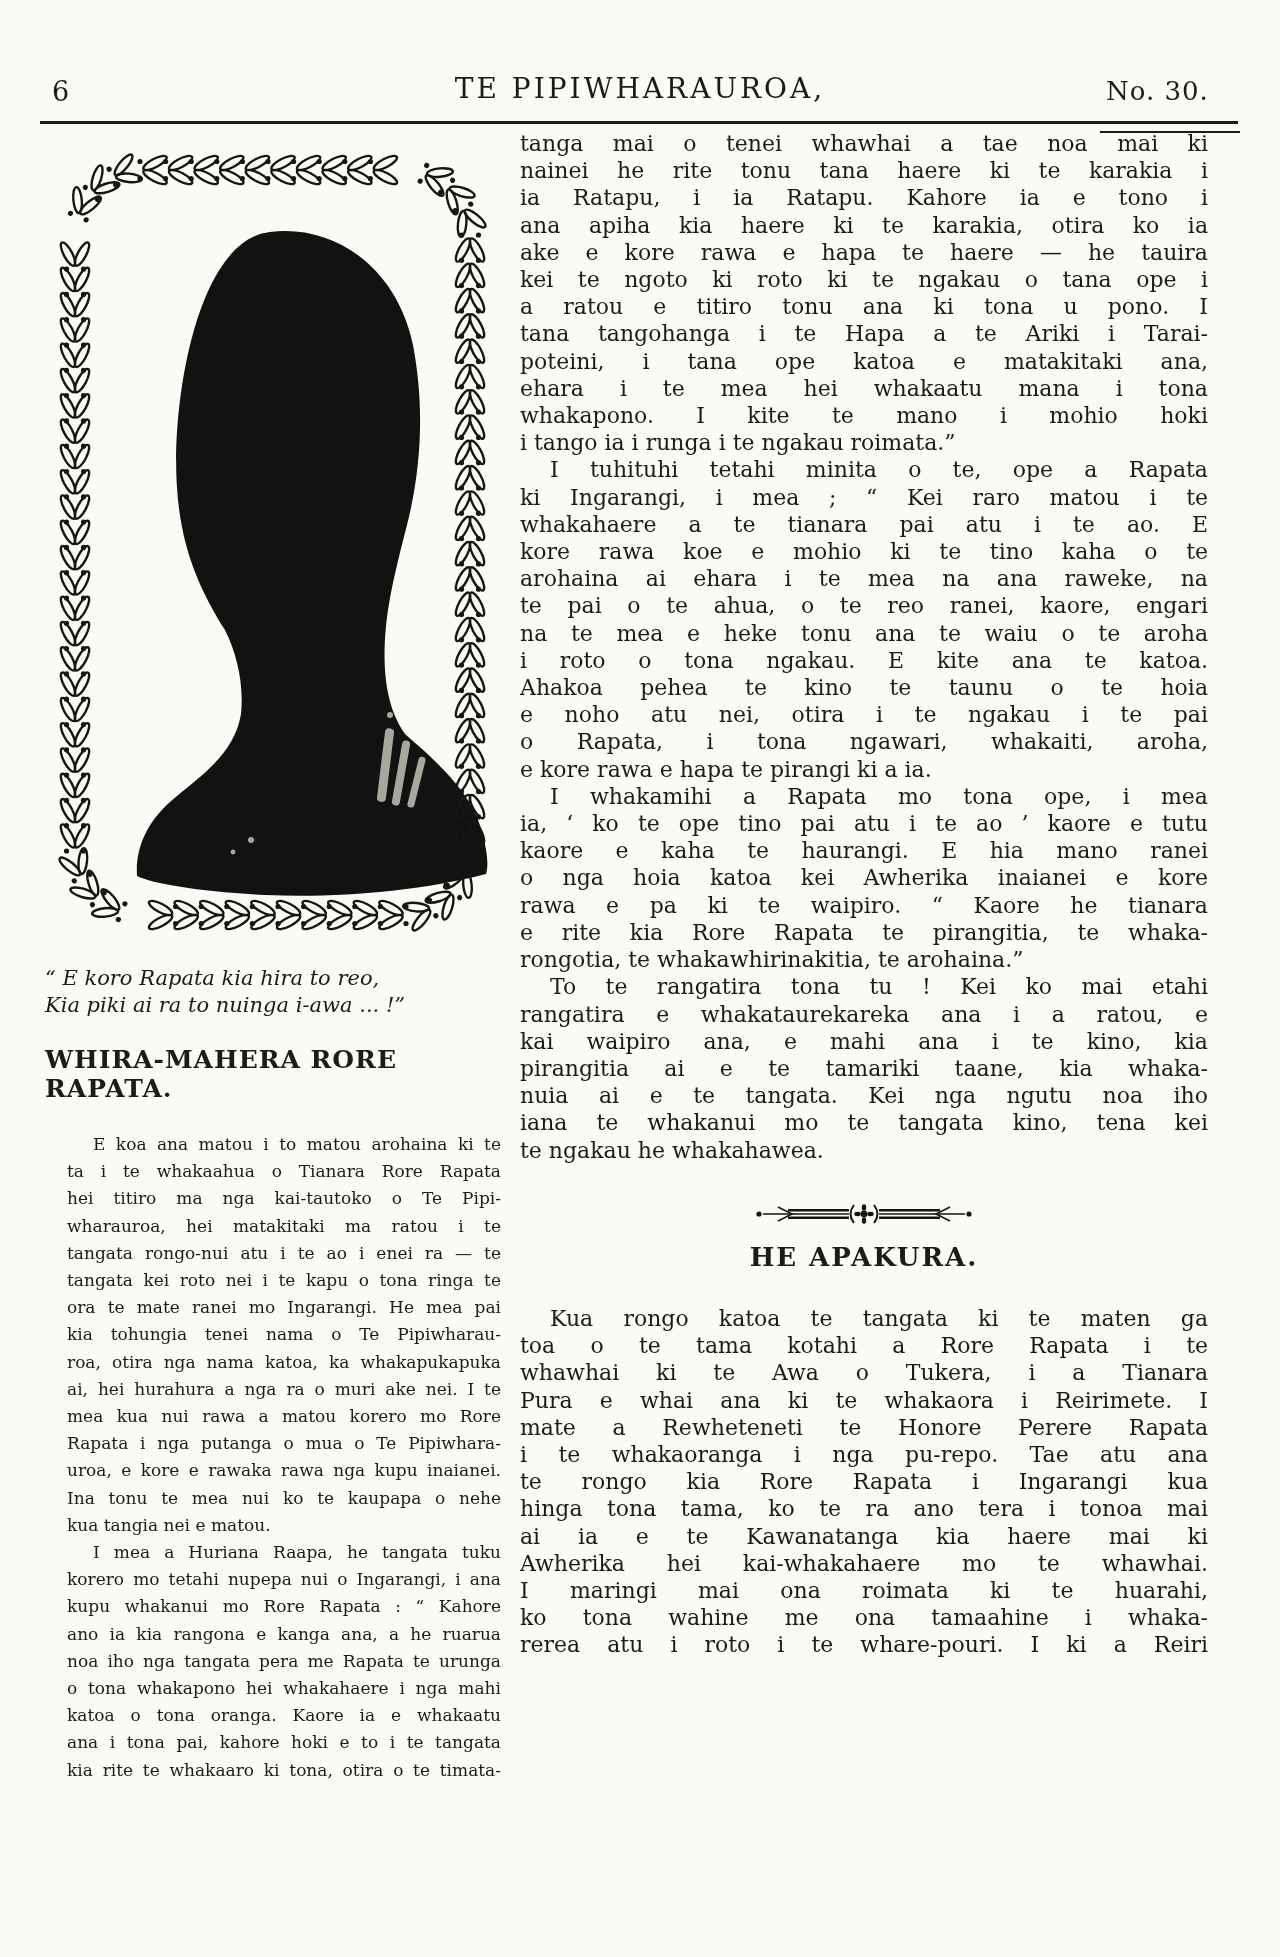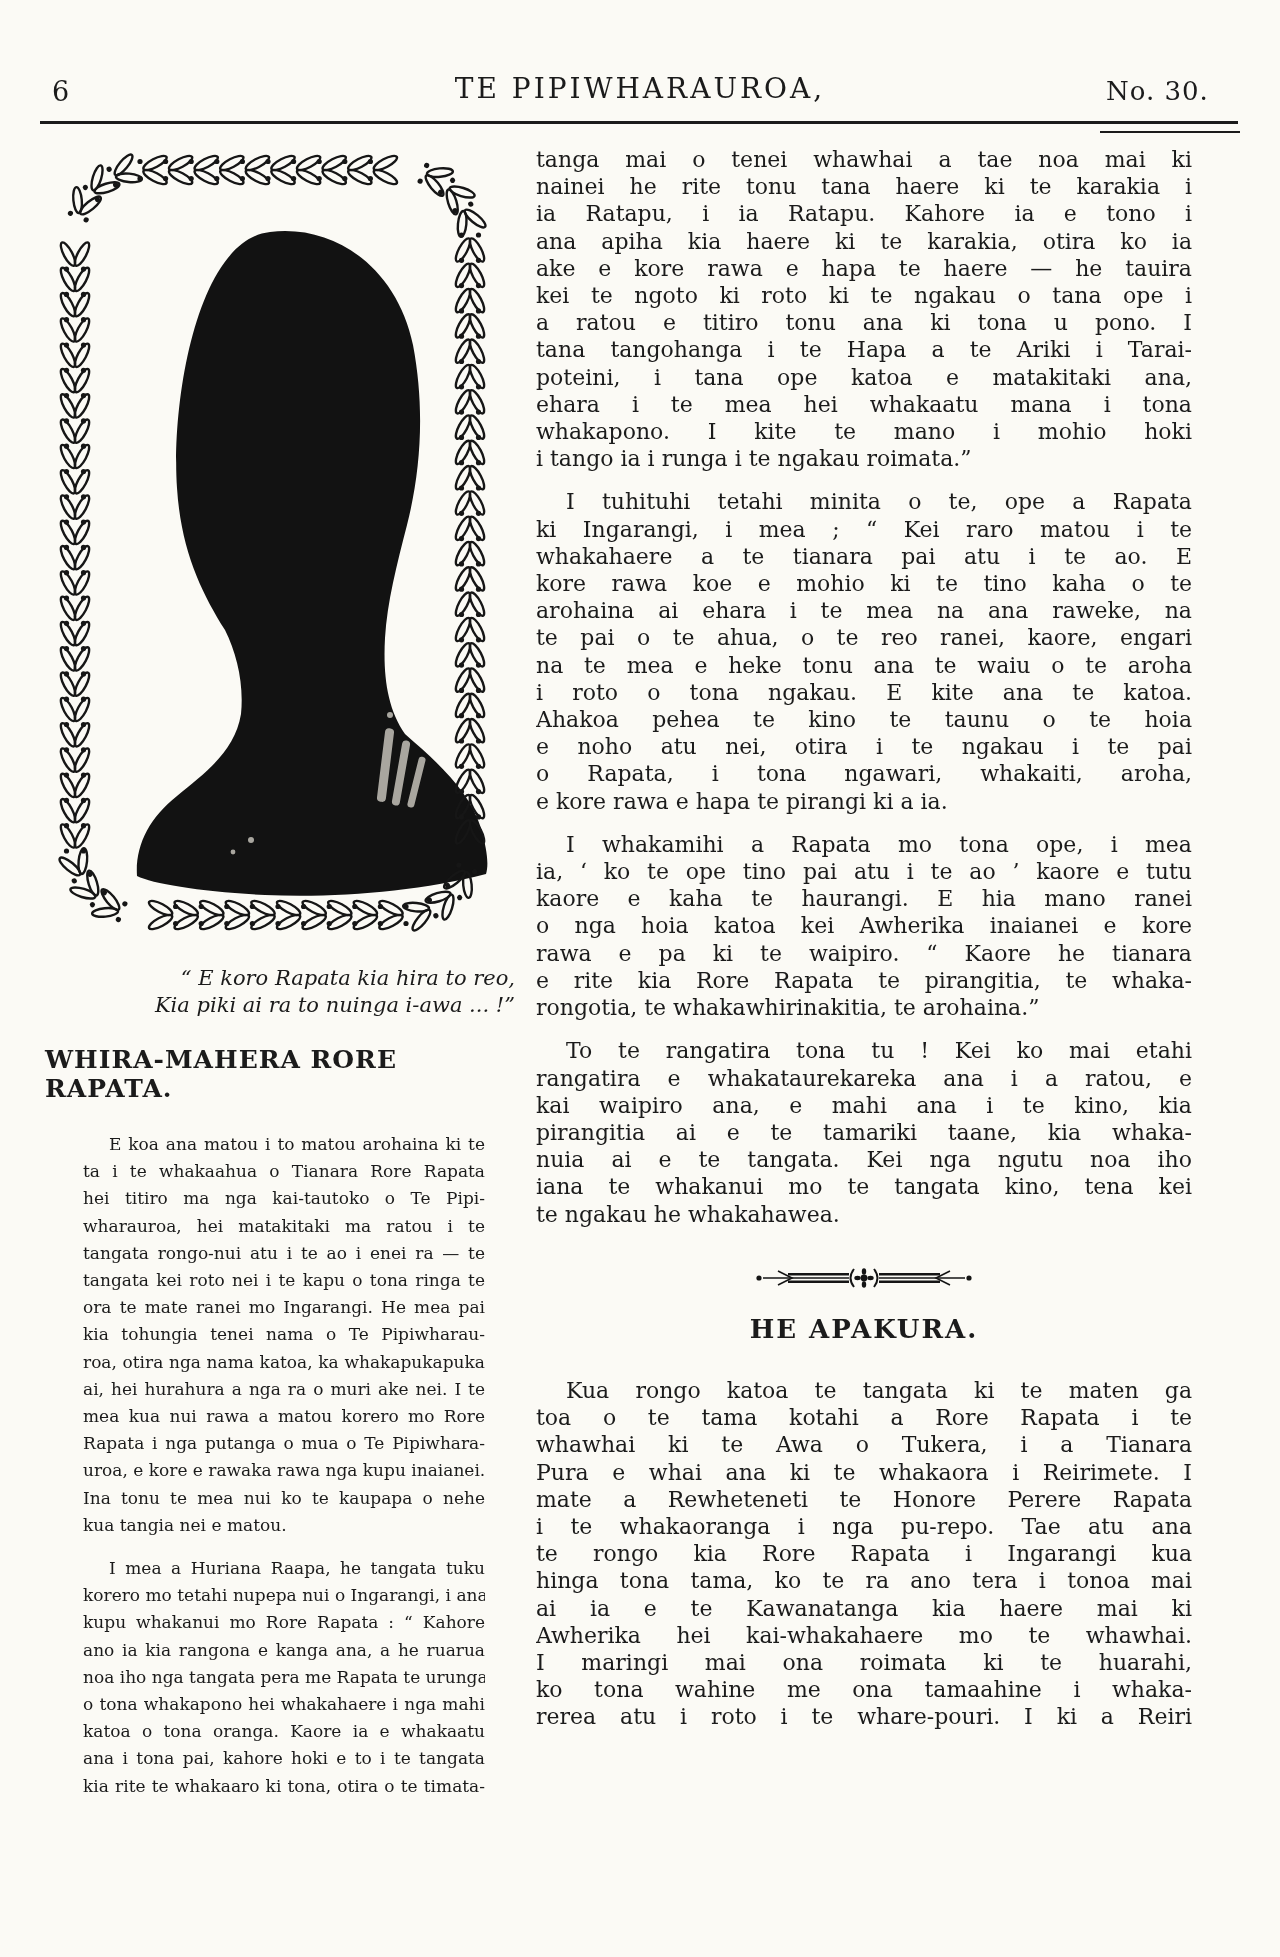--- a/index.html
+++ b/index.html
@@ -15,32 +15,32 @@
   .issue{position:absolute;left:1106px;top:76px;font-size:26px;letter-spacing:1px;white-space:nowrap}
   .rule{position:absolute;left:40px;top:121px;width:1198px;height:3px;background:#1b1b1b}
   .rule2{position:absolute;left:1100px;top:131px;width:140px;height:2px;background:#1b1b1b}
 
   
   .colL{position:absolute;left:45px;top:140px;width:470px}
   .colR{position:absolute;left:520px;top:130px;width:688px;font-size:22px;line-height:27.2px}
 
   .frame{position:relative;width:455px;height:805px}
 
-  .caption{margin-top:20px;text-align:right;font-style:italic;font-size:21px;line-height:27px}
+  .caption{margin-top:20px;text-align:left;font-style:italic;font-size:21px;line-height:27px}
   .headL{margin-top:26px;text-align:left;font-weight:bold;font-size:25px;letter-spacing:1px}
   .bodyL{margin-top:28px;margin-left:22px;width:434px;font-size:17px;line-height:27.2px}
 
-  .para{margin:16px}
+  .para{margin:0}
   .line{text-align:justify;text-align-last:justify;white-space:nowrap;overflow:hidden}
   .line.end{text-align-last:left}
   .colR .line.first{padding-left:30px}
   .bodyL .line.first{padding-left:26px}
 
   .divider{display:block;margin:36px auto 0 auto;width:220px;height:28px}
-  .headR{margin-top:24px;text-align:center;font-weight:bold;font-size:26px;letter-spacing:2px}
+  .headR{margin-top:16px;text-align:center;font-weight:bold;font-size:26px;letter-spacing:2px}
   .bodyR2{margin-top:34px}
 
   
   .leafE{fill:none;stroke:#161616;stroke-width:2.4px}
   .dotE{fill:#161616;stroke:none}
   .silhouette{fill:#121212;stroke:none}
 </style>
 </head>
 <body>
 

